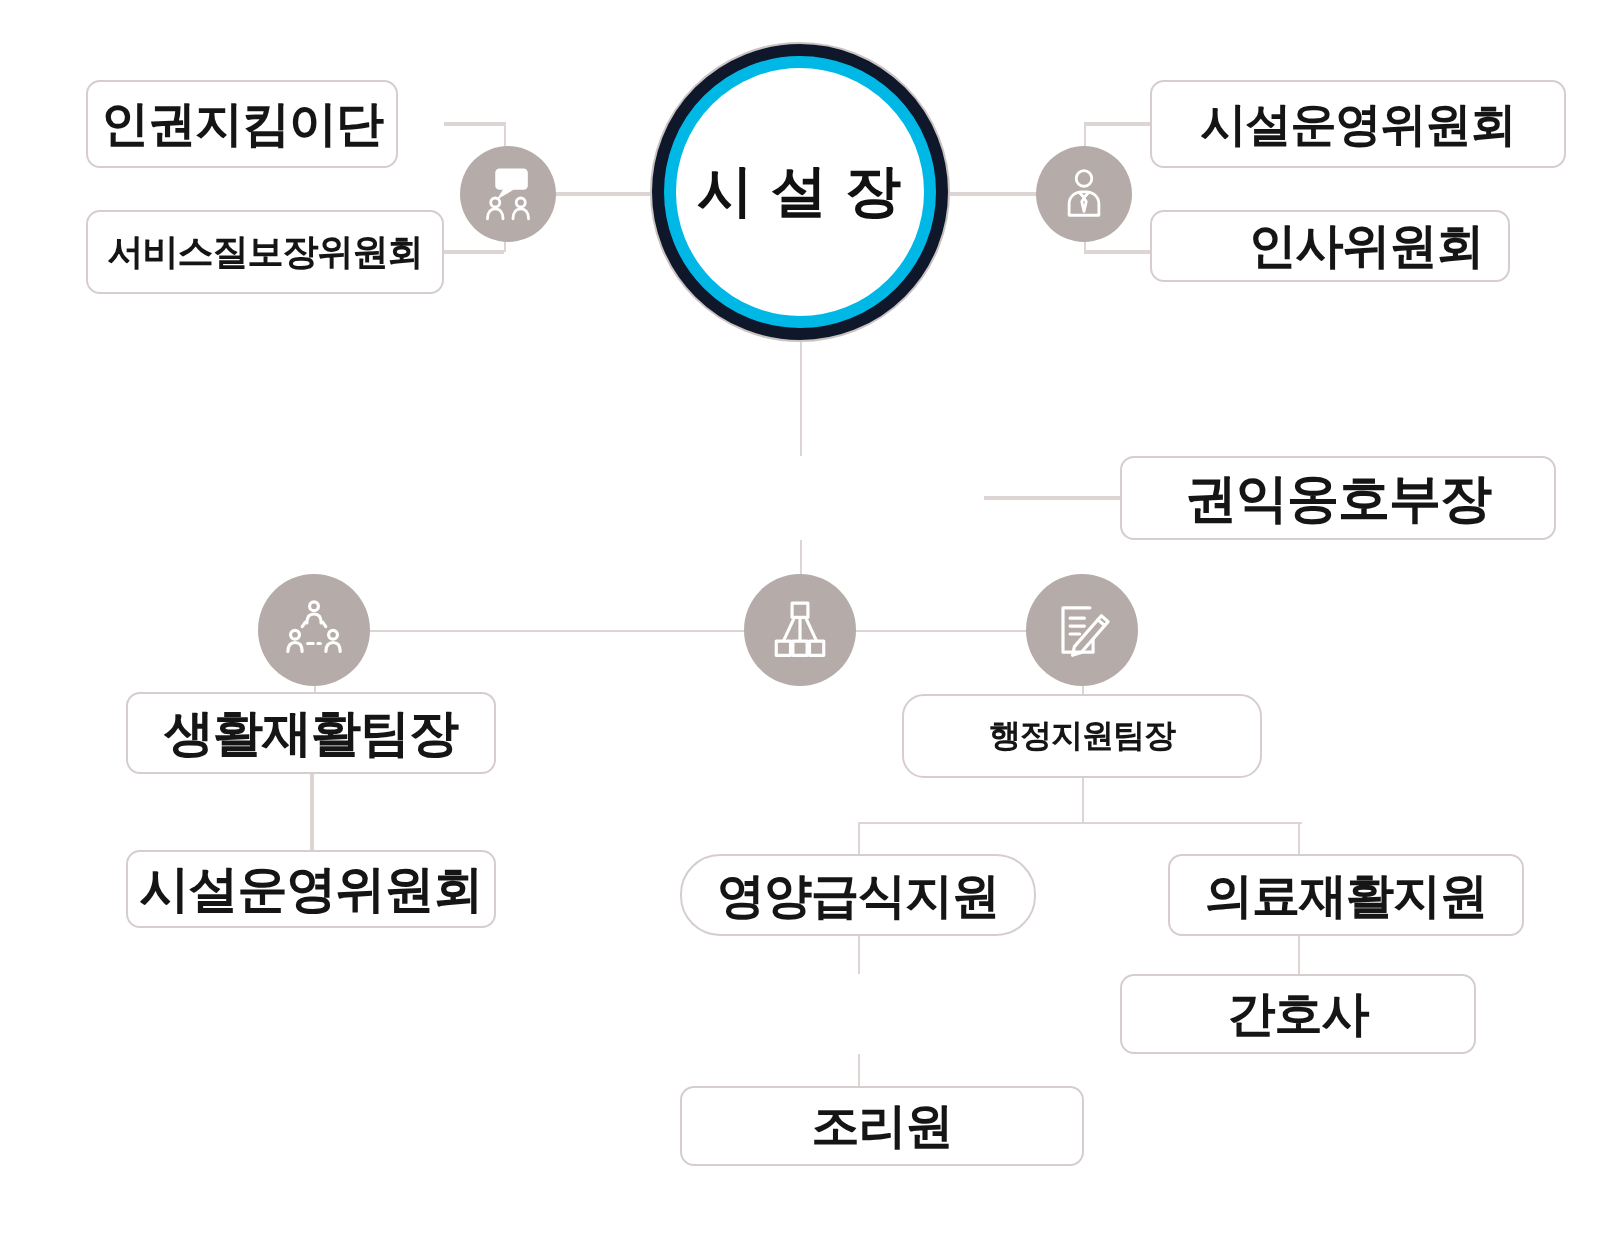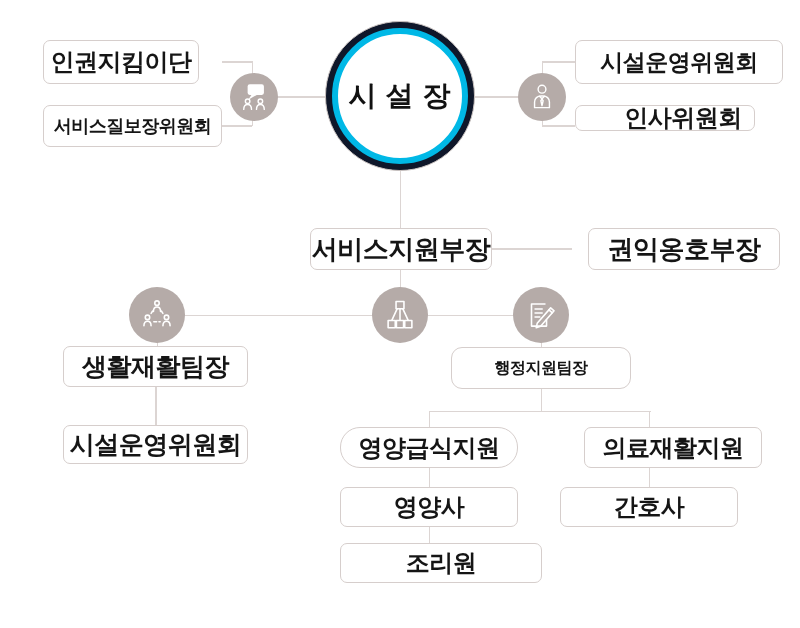--- a/index.html
+++ b/index.html
@@ -111,29 +111,27 @@
 
   <div class="bigcircle-outer">
     <div class="bigcircle-inner">
       <span>시 설 장</span>
     </div>
   </div>
 
   <div class="box" style="left:43px;top:40px;width:156px;height:44px;font-size:24px;">인권지킴이단</div>
   <div class="box" style="left:43px;top:105px;width:179px;height:42px;font-size:18px;">서비스질보장위원회</div>
   <div class="box" style="left:575px;top:40px;width:208px;height:44px;font-size:23px;">시설운영위원회</div>
-  <div class="box" style="left:575px;top:105px;width:180px;height:26px;font-size:24px;padding-left:36px;">인사위원회</div>
+  <div class="box" style="left:575px;top:105px;width:180px;height:36px;font-size:24px;padding-left:36px;">인사위원회</div>
 
-  <div class="box" style="left:310px;top:228px;width:182px;height:42px;font-size:26px;">서비스지원부장</div>
-  <div class="box" style="left:588px;top:228px;width:192px;height:42px;font-size:26px;">권익옹호부장</div>
+  <div class="box" style="left:560px;top:228px;width:218px;height:42px;font-size:26px;">권익옹호부장</div>
 
   <div class="box" style="left:63px;top:346px;width:185px;height:41px;font-size:25px;font-family:Liberation Serif, serif;">생활재활팀장</div>
   <div class="box" style="left:63px;top:425px;width:185px;height:39px;font-size:25px;">시설운영위원회</div>
 
   <div class="box" style="left:451px;top:347px;width:180px;height:42px;font-size:16px;border-radius:11px;">행정지원팀장</div>
 
   <div class="box" style="left:340px;top:427px;width:178px;height:41px;font-size:24px;border-radius:20px;">영양급식지원</div>
   <div class="box" style="left:560px;top:427px;width:178px;height:41px;font-size:24px;margin-left:24px;">의료재활지원</div>
-  <div class="box" style="left:340px;top:487px;width:178px;height:40px;font-size:24px;">영양사</div>
   <div class="box" style="left:560px;top:487px;width:178px;height:40px;font-size:24px;">간호사</div>
   <div class="box" style="left:340px;top:543px;width:202px;height:40px;font-size:24px;">조리원</div>
 
 </div>
 
 </body></html>

